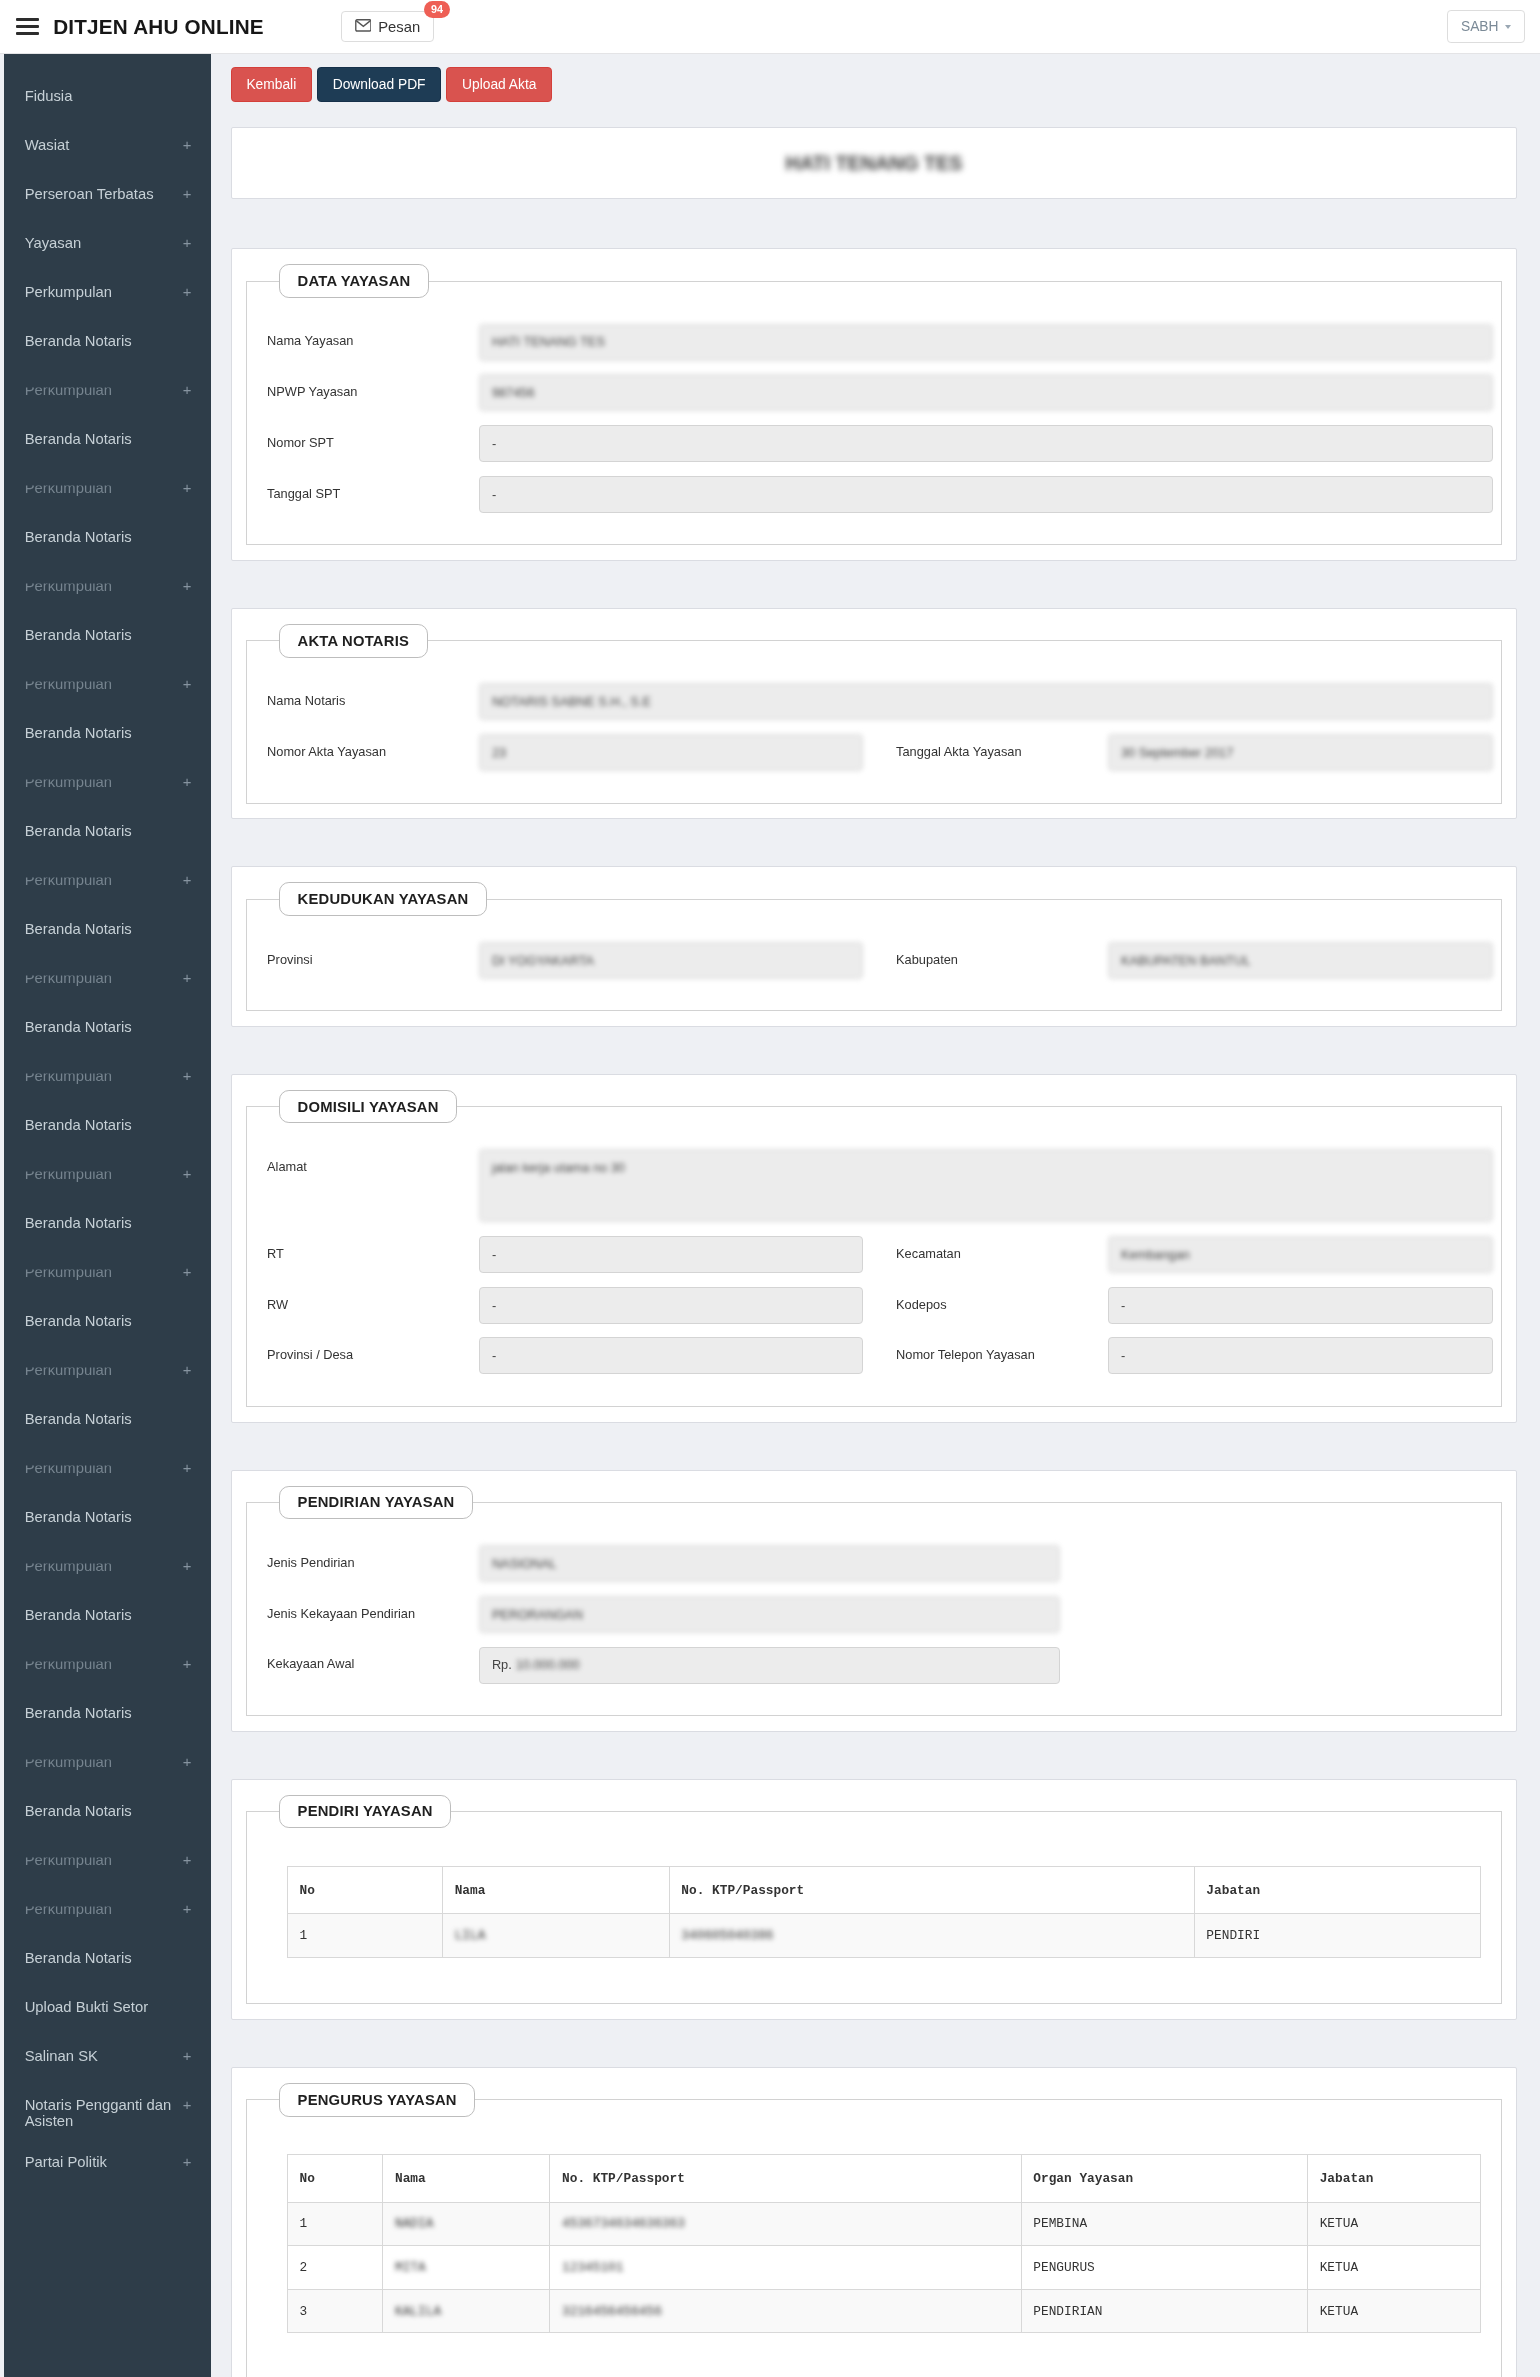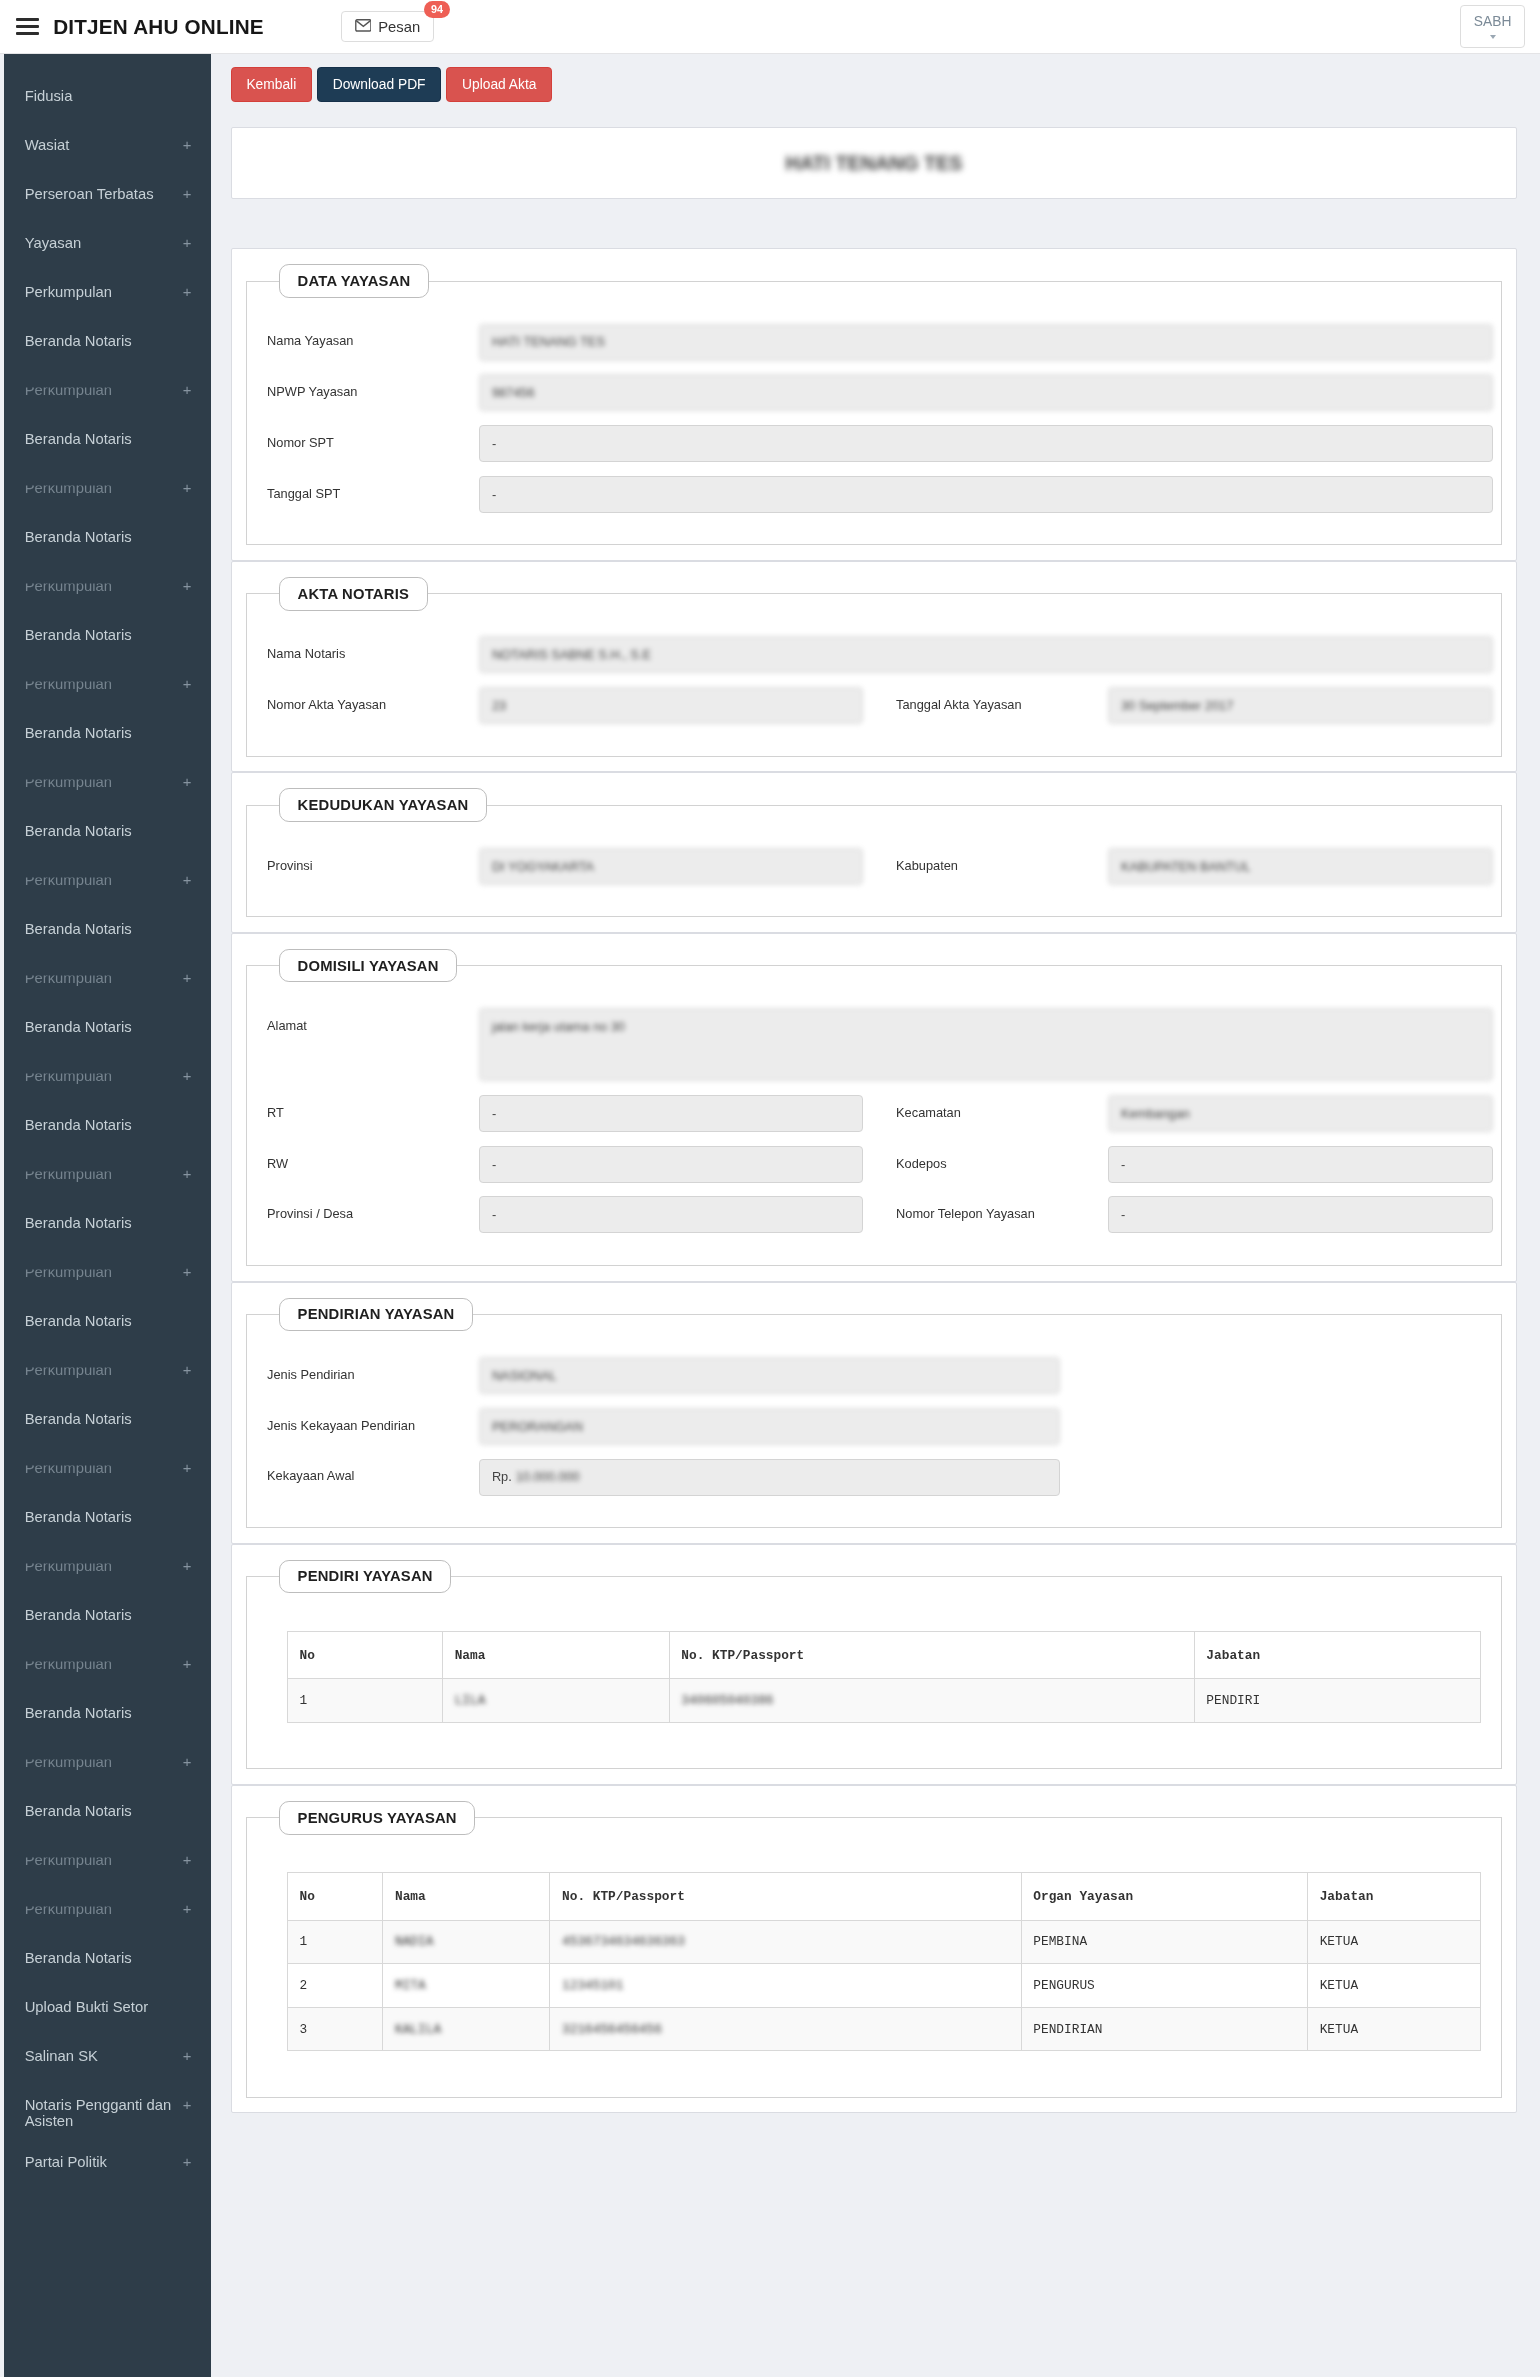--- a/index.html
+++ b/index.html
@@ -29,21 +29,21 @@
   }
   .badge-count {
     position:absolute; top:-9.9px; right:-15.8px;
     background:#ee5f55; color:#fff; font-size:10.8px; font-weight:bold;
     border-radius:9.9px; padding:2px 6.9px; line-height:1.2;
   }
   .topbar-spacer { flex:1; }
   .btn-user {
     margin-right:15.8px; background:#fff; border:1px solid #ddd; border-radius:3.9px;
     padding:7.9px 12.8px; font-size:13.8px; color:#7b8a97; cursor:pointer;
-    display:flex; align-items:center; gap:6.9px; font-family: inherit; flex-direction: column;
+    display:flex; align-items:center; gap:6.9px; font-family: inherit;
   }
   .caret { width:0; height:0; border-left:3.9px solid transparent; border-right:3.9px solid transparent; border-top:4.9px solid #9aa7b3; }
   
   .sidebar {
     position:absolute; top:54px; left:4px; bottom:0; width:207px;
     background:#2e3d49; padding-top:19.7px; overflow:hidden;
   }
   .side-item {
     min-height:49px; padding:14.8px 19.7px 9.9px 20.7px;
     display:flex; justify-content:space-between; align-items:flex-start;
@@ -53,21 +53,21 @@
   .side-item.muted .lbl { color:#76848f; clip-path: inset(32% 0 0 0); }
   
   .main {
     position:absolute; top:54px; left:207px; right:0; bottom:0;
     padding:12.8px 23.6px 0 23.6px; overflow:hidden;
   }
   .toolbar { display:flex; gap:4.9px; margin-bottom:25.6px; }
   .btn { border:none; border-radius:3.9px; padding:8.9px 14.8px; font-size:13.8px; color:#fff; cursor:pointer; font-family:inherit; }
   .btn-danger { background:#d9534f; border:1px solid #d43f3a; }
   .btn-navy { background:#1e3c55; border:1px solid #16304a; }
-  .card { background:#fff; border:1px solid #dadce2; border-radius:2px; padding:14.8px; }
+  .card { background:#fff; border:1px solid #dadce2; border-radius:2px; padding:14.8px; margin-bottom:47px; }
   .title-card { padding:23.6px 14.8px; margin-bottom:49px; }
   .page-title { text-align:center; font-size:19.7px; font-weight:bold; color:#3a3a3a; filter:blur(3px); }
   fieldset { border:1px solid #d2d2d2; padding:25.6px 7.9px 17.7px 19.7px; }
   legend {
     width:auto; margin-left:11.8px; padding:7.9px 17.7px;
     border:1px solid #bdbdbd; border-radius:9.9px; background:#fff;
     font-weight:bold; font-size:14.8px; color:#1f1f1f; letter-spacing:0.2px;
   }
   .frow { display:flex; margin-bottom:13.8px; align-items:flex-start; }
   .flabel { width:212px; flex:0 0 212px; font-size:12.8px; color:#333; padding-top:9.9px; }

